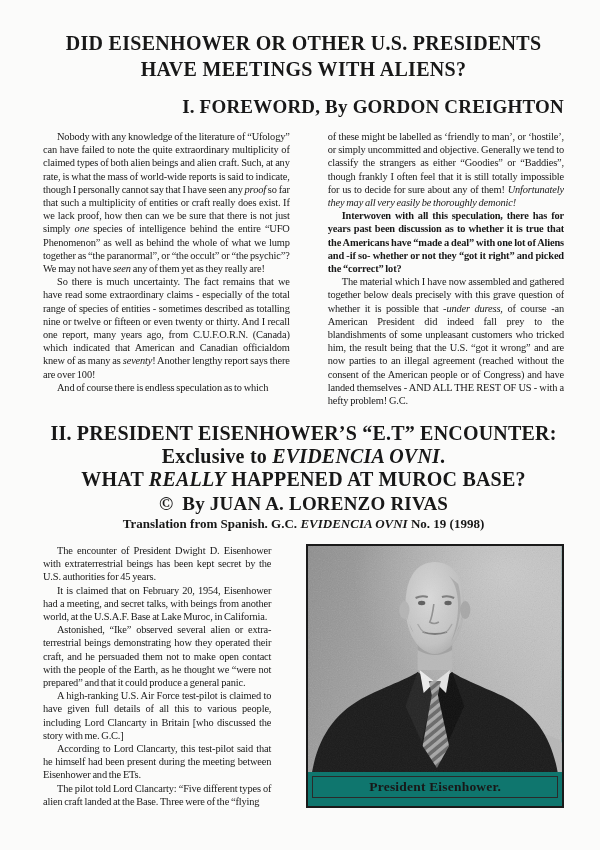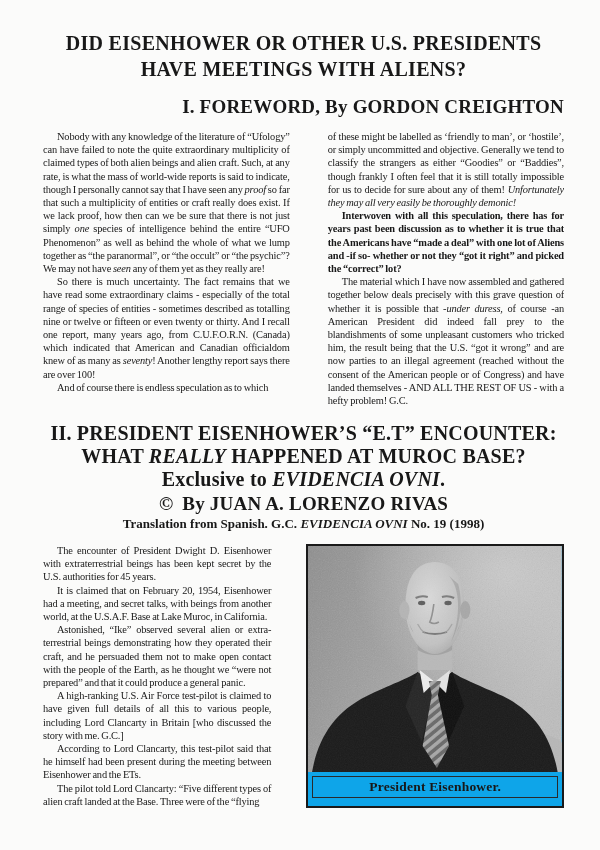--- a/index.html
+++ b/index.html
@@ -41,21 +41,21 @@
   
   .sec2-head{text-align:center;font-weight:700;}
   .s2l{font-size:20px;line-height:23px;letter-spacing:.2px;}
   .s2l4{font-size:19px;line-height:25px;}
   .s2l5{font-size:13px;line-height:16px;letter-spacing:0;}
   .copyright{display:inline-block;margin-right:9px;}
   
   .sec2-body{margin-top:12px;height:272px;overflow:hidden;}
   .photo-block{
     width:294px;height:264px;margin-left:7px;
-    box-sizing:border-box;border:2px solid #1a1a1a;background:#0ea5e9;
+    box-sizing:border-box;border:2px solid #1a1a1a;background:#0f766e;
     display:flex;flex-direction:column;
   }
   .portrait{display:block;width:100%;height:226px;}
   .photo-caption{
     margin:4px;border:1px solid #2a2a2a;
     text-align:center;font-weight:700;font-size:13.5px;
     line-height:16px;padding:2px 0;
     letter-spacing:.2px;
   }
 </style>
@@ -79,22 +79,22 @@
     </div>
     <div class="col col-r">
       <p><span>of these might be labelled as ‘friendly to man’, or ‘hostile’, or simply uncommitted and objective.  Generally we tend to classify the strangers as either “Goodies” or “Baddies”, though frankly I often feel that it is still totally impossible for us to decide for sure about any of them! </span><span class="run-i">Unfortunately they may all very easily be thoroughly demonic!</span></p>
       <p class="indent"><span class="run-b">Interwoven with all this speculation, there has for years past been discussion as to whether it is true that the Americans have “made a deal” with one lot of Aliens and -if so- whether or not they “got it right” and picked the “correct” lot?</span></p>
       <p class="indent"><span>The material which I have now assembled and gathered together below deals precisely with this grave question of whether it is possible that -</span><span class="run-i">under duress,</span><span> of course -an American President did indeed fall prey to the blandishments of some unpleasant customers who tricked him, the result being that the U.S. “got it wrong” and are now parties to an illegal agreement (reached without the consent of the American people or of Congress) and have landed themselves - AND ALL THE REST OF US - with a hefty problem!  G.C.</span></p>
     </div>
   </div>
 
   <div class="sec2-head">
     <div class="s2l">II. PRESIDENT EISENHOWER’S “E.T” ENCOUNTER:</div>
+    <div class="s2l"><span>Exclusive to </span><span class="run-i">EVIDENCIA OVNI</span><span>.</span></div>
     <div class="s2l"><span>WHAT </span><span class="run-i">REALLY</span><span> HAPPENED AT MUROC BASE?</span></div>
-    <div class="s2l"><span>Exclusive to </span><span class="run-i">EVIDENCIA OVNI</span><span>.</span></div>
     <div class="s2l s2l4">
       <span class="copyright">©</span><span>By JUAN A. LORENZO RIVAS</span>
     </div>
     <div class="s2l5"><span>Translation from Spanish. G.C. </span><span class="run-i">EVIDENCIA OVNI</span><span> No. 19 (1998)</span></div>
   </div>
 
   <div class="columns sec2-body">
     <div class="col col-l">
       <p class="indent"><span>The encounter of President Dwight D. Eisenhower with extraterrestrial beings has been kept secret by the U.S. authorities for 45 years.</span></p>
       <p class="indent"><span>It is claimed that on February 20, 1954, Eisenhower had a meeting, and secret talks, with beings from another world, at the U.S.A.F. Base at Lake Muroc, in California.</span></p>

